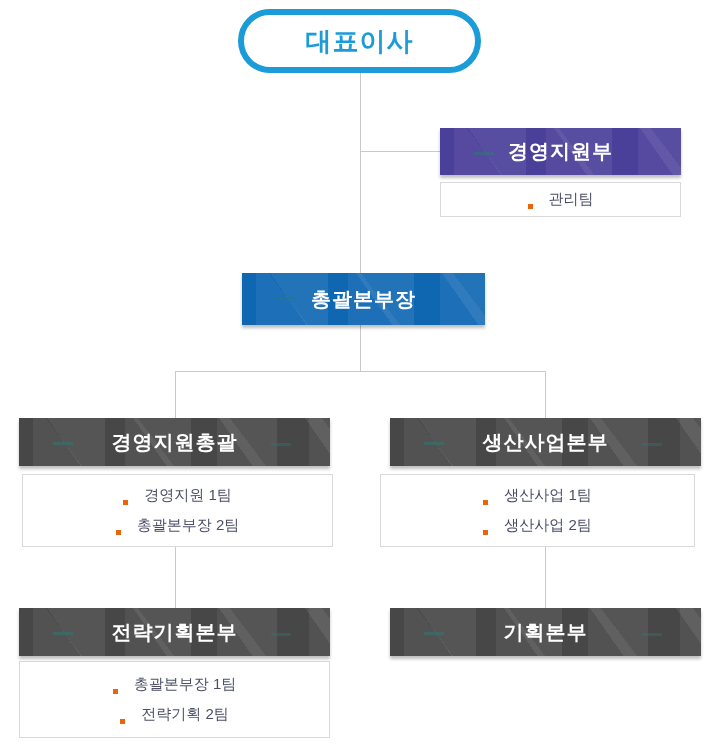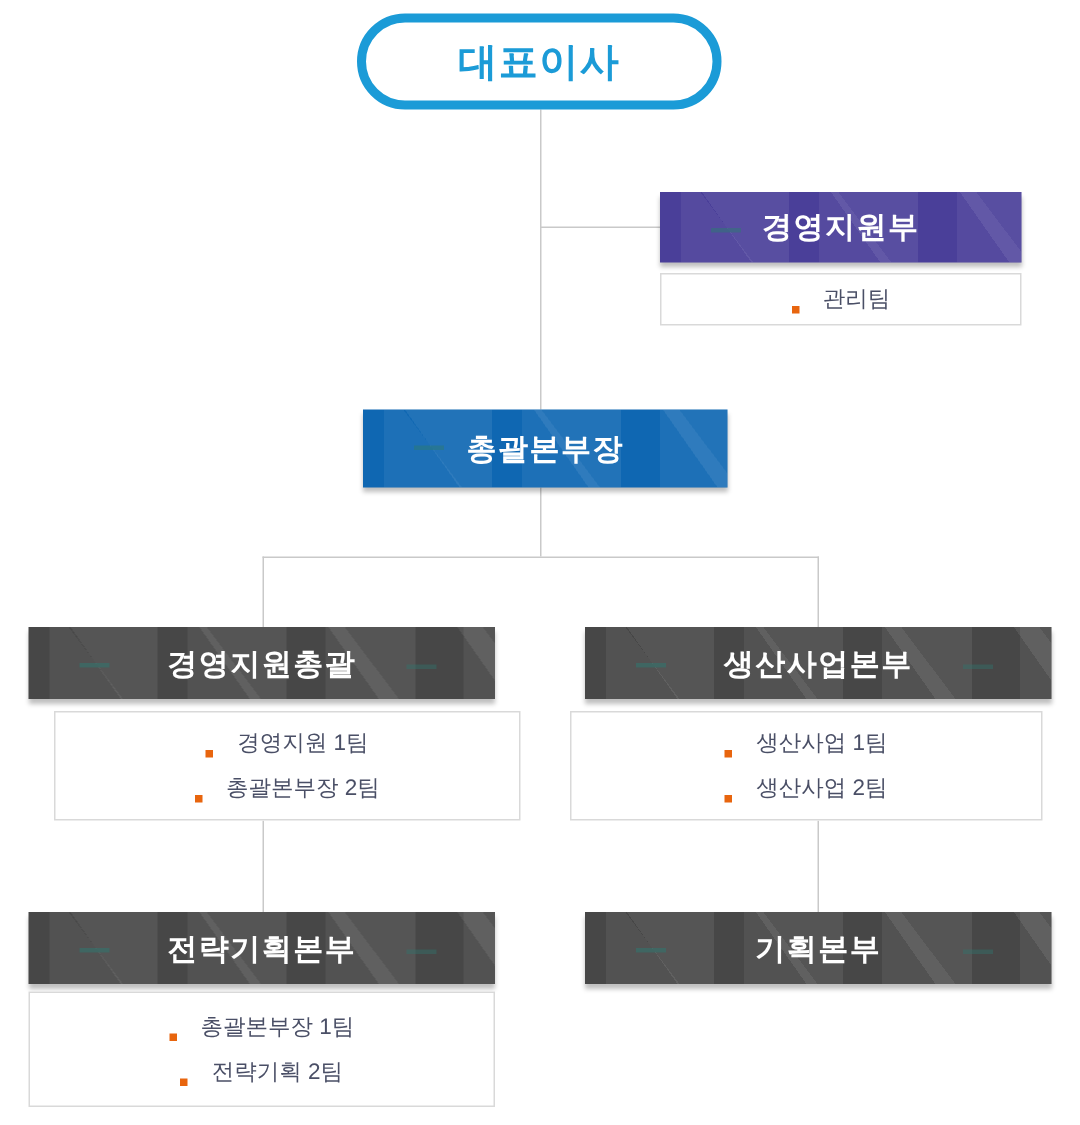--- a/index.html
+++ b/index.html
@@ -46,21 +46,21 @@
   .hdr.dl2{left:19px;top:608px;}
   .hdr.dr2{left:390px;top:608px;}
 
   
   .listbox{
     position:absolute;box-sizing:border-box;background:#ffffff;
     border:1px solid #d9d9d9;display:flex;flex-direction:column;
     align-items:center;justify-content:center;gap:11px;
   }
   .listbox.mgmt{left:440px;top:182px;width:241px;height:35px;}
-  .listbox.ll1{left:36px;top:474px;width:311px;height:73px;}
+  .listbox.ll1{left:22px;top:474px;width:311px;height:73px;}
   .listbox.lr1{left:380px;top:474px;width:315px;height:73px;}
   .listbox.ll2{left:19px;top:661px;width:311px;height:77px;}
   .listbox.lr2{left:390px;top:661px;width:311px;height:77px;}
 
   .team{display:flex;align-items:flex-end;gap:16px;font-size:15px;color:#4a4f66;}
   .bullet{display:inline-block;width:5px;height:5px;background:#e8650e;margin-top:1px;}
 </style>
 </head>
 <body>
 

